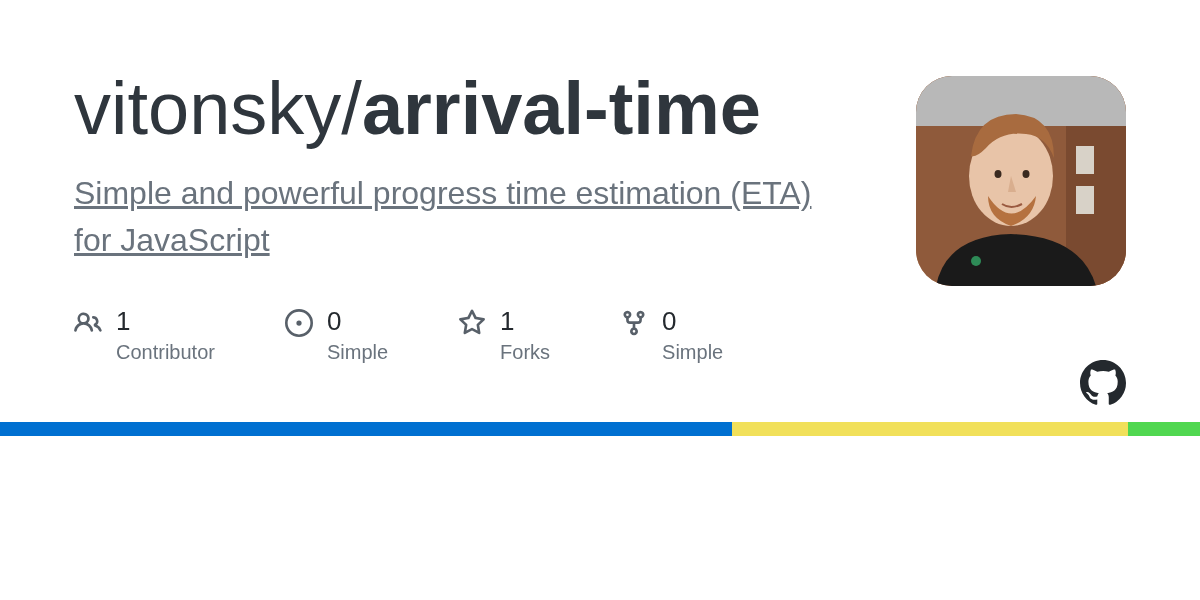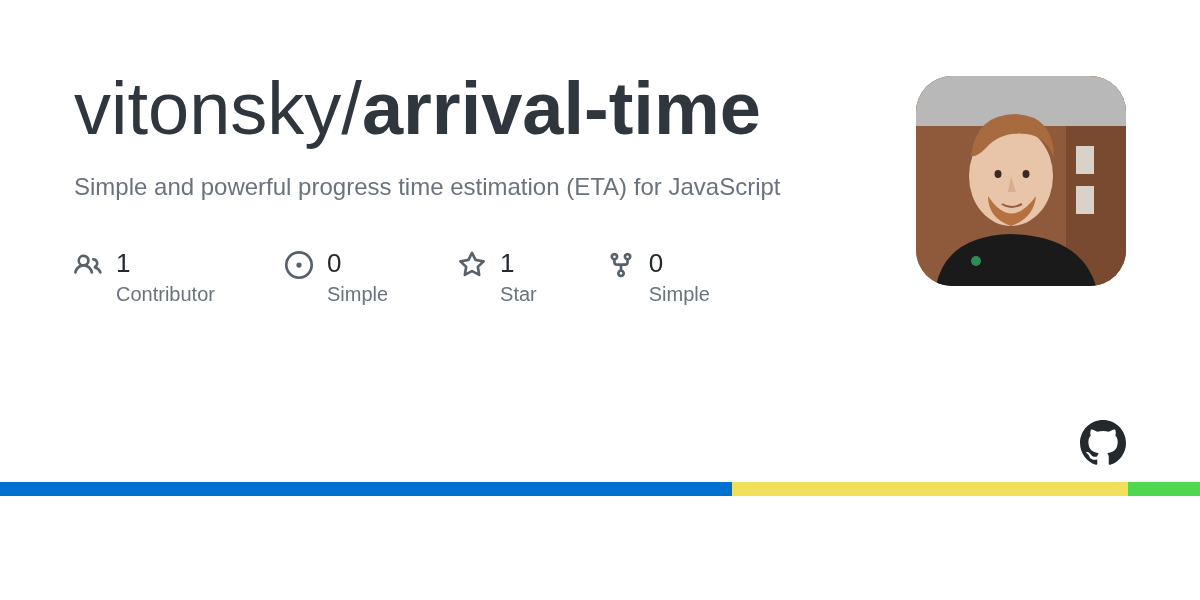--- a/index.html
+++ b/index.html
@@ -1,23 +1,23 @@
 <!DOCTYPE html>
 <html><head>
 <meta charset="utf-8">
 <style>
   * { margin: 0; padding: 0; box-sizing: border-box; }
   html, body { width: 1200px; height: 600px; font-family: -apple-system, BlinkMacSystemFont, "Segoe UI", Helvetica, Arial, sans-serif; background: #fff; color: #2f363d; overflow: hidden; }
-  .card { position: relative; width: 1200px; height: 496px; }
+  .card { position: relative; width: 1200px; height: 436px; }
   .content { position: absolute; left: 74px; top: 70px; right: 74px; bottom: 30px; }
   .title { font-size: 74px; line-height: 1.06; max-width: 800px; }
   .title .owner { font-weight: 400; color: #2f363d; }
   .title .sep { font-weight: 300; color: #2f363d; }
   .title .repo { font-weight: 700; color: #2f363d; }
-  .desc { margin-top: 22px; font-size: 24px; line-height: 1.45; color: #6a737d; max-width: 760px; font-weight: 400; }
+  .desc { margin-top: 22px; font-size: 32px; line-height: 1.45; color: #6a737d; max-width: 760px; font-weight: 400; text-decoration: underline; }
   .stats { display: flex; gap: 70px; margin-top: 44px; }
   .stat { display: flex; align-items: flex-start; gap: 14px; }
   .stat-icon { width: 28px; height: 28px; color: #586069; flex-shrink: 0; margin-top: 2px; }
   .stat-text { display: flex; flex-direction: column; line-height: 1.15; }
   .stat-count { font-size: 26px; color: #24292e; font-weight: 400; }
   .stat-label { font-size: 20px; color: #6a737d; margin-top: 4px; text-align: center; }
   .avatar { position: absolute; top: 76px; right: 74px; width: 210px; height: 210px; border-radius: 36px; overflow: hidden; background: #c49a7a; }
   .avatar svg { width: 100%; height: 100%; display: block; }
   .gh-logo { position: absolute; right: 74px; bottom: 30px; width: 46px; height: 46px; color: #24292e; }
   .accent-bar { position: absolute; left: 0; right: 0; bottom: 0; height: 14px; display: flex; }
@@ -62,21 +62,21 @@
       </div>
 
       <div class="stat">
         <span class="stat-icon">
           <svg viewBox="0 0 16 16" fill="currentColor">
               <path d="M8 .25a.75.75 0 0 1 .673.418l1.882 3.815 4.21.612a.75.75 0 0 1 .416 1.279l-3.046 2.97.719 4.192a.751.751 0 0 1-1.088.791L8 12.347l-3.766 1.98a.75.75 0 0 1-1.088-.79l.72-4.194L.818 6.374a.75.75 0 0 1 .416-1.28l4.21-.611L7.327.668A.75.75 0 0 1 8 .25zm0 2.445L6.615 5.5a.75.75 0 0 1-.564.41l-3.097.45 2.24 2.184a.75.75 0 0 1 .216.664l-.528 3.084 2.769-1.456a.75.75 0 0 1 .698 0l2.77 1.456-.53-3.084a.75.75 0 0 1 .216-.664l2.24-2.183-3.096-.45a.75.75 0 0 1-.564-.41L8 2.694z"></path>
             </svg>
         </span>
         <span class="stat-text">
           <span class="stat-count">1</span>
-          <span class="stat-label">Star</span>
+          <span class="stat-label">Forks</span>
         </span>
       </div>
 
       <div class="stat">
         <span class="stat-icon">
           <svg viewBox="0 0 16 16" fill="currentColor">
               <path d="M5 5.372v.878c0 .414.336.75.75.75h4.5a.75.75 0 0 0 .75-.75v-.878a2.25 2.25 0 1 1 1.5 0v.878a2.25 2.25 0 0 1-2.25 2.25h-1.5v2.128a2.251 2.251 0 1 1-1.5 0V8.5h-1.5A2.25 2.25 0 0 1 3.5 6.25v-.878a2.25 2.25 0 1 1 1.5 0zM5 3.25a.75.75 0 1 0-1.5 0 .75.75 0 0 0 1.5 0zm6.75.75a.75.75 0 1 0 0-1.5.75.75 0 0 0 0 1.5zm-3 8.75a.75.75 0 1 0-1.5 0 .75.75 0 0 0 1.5 0z"></path>
             </svg>
         </span>
         <span class="stat-text">

